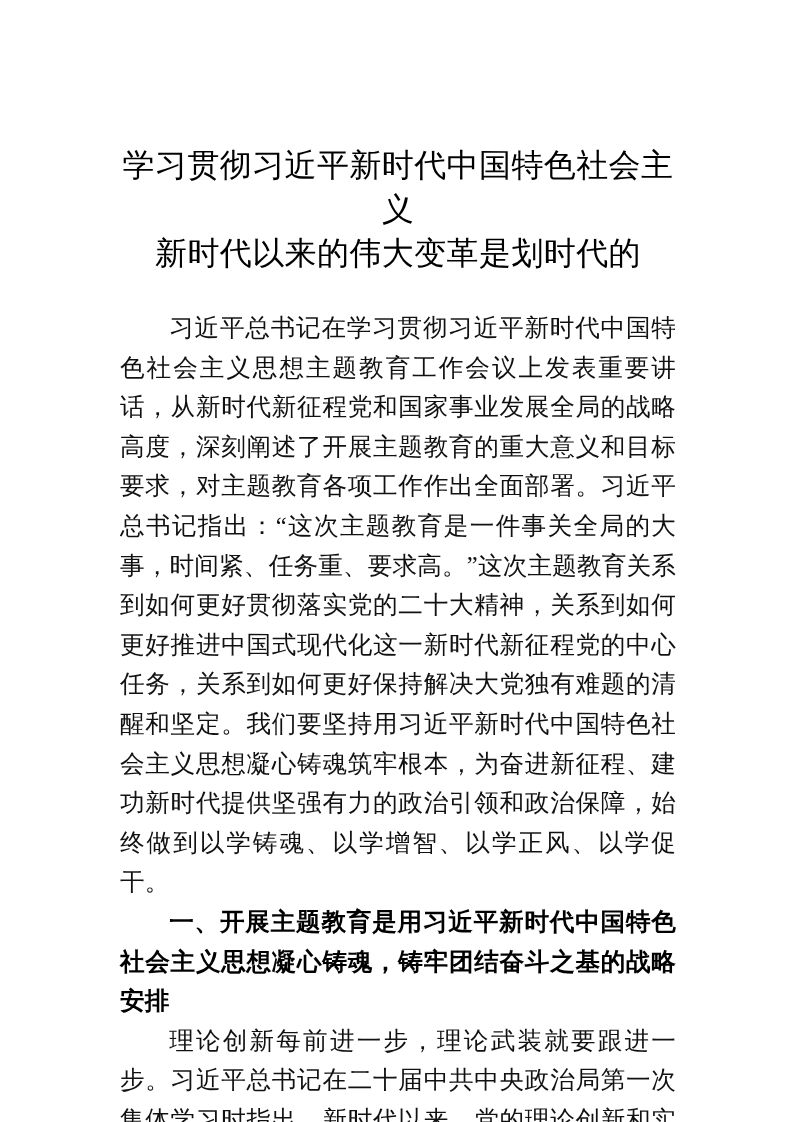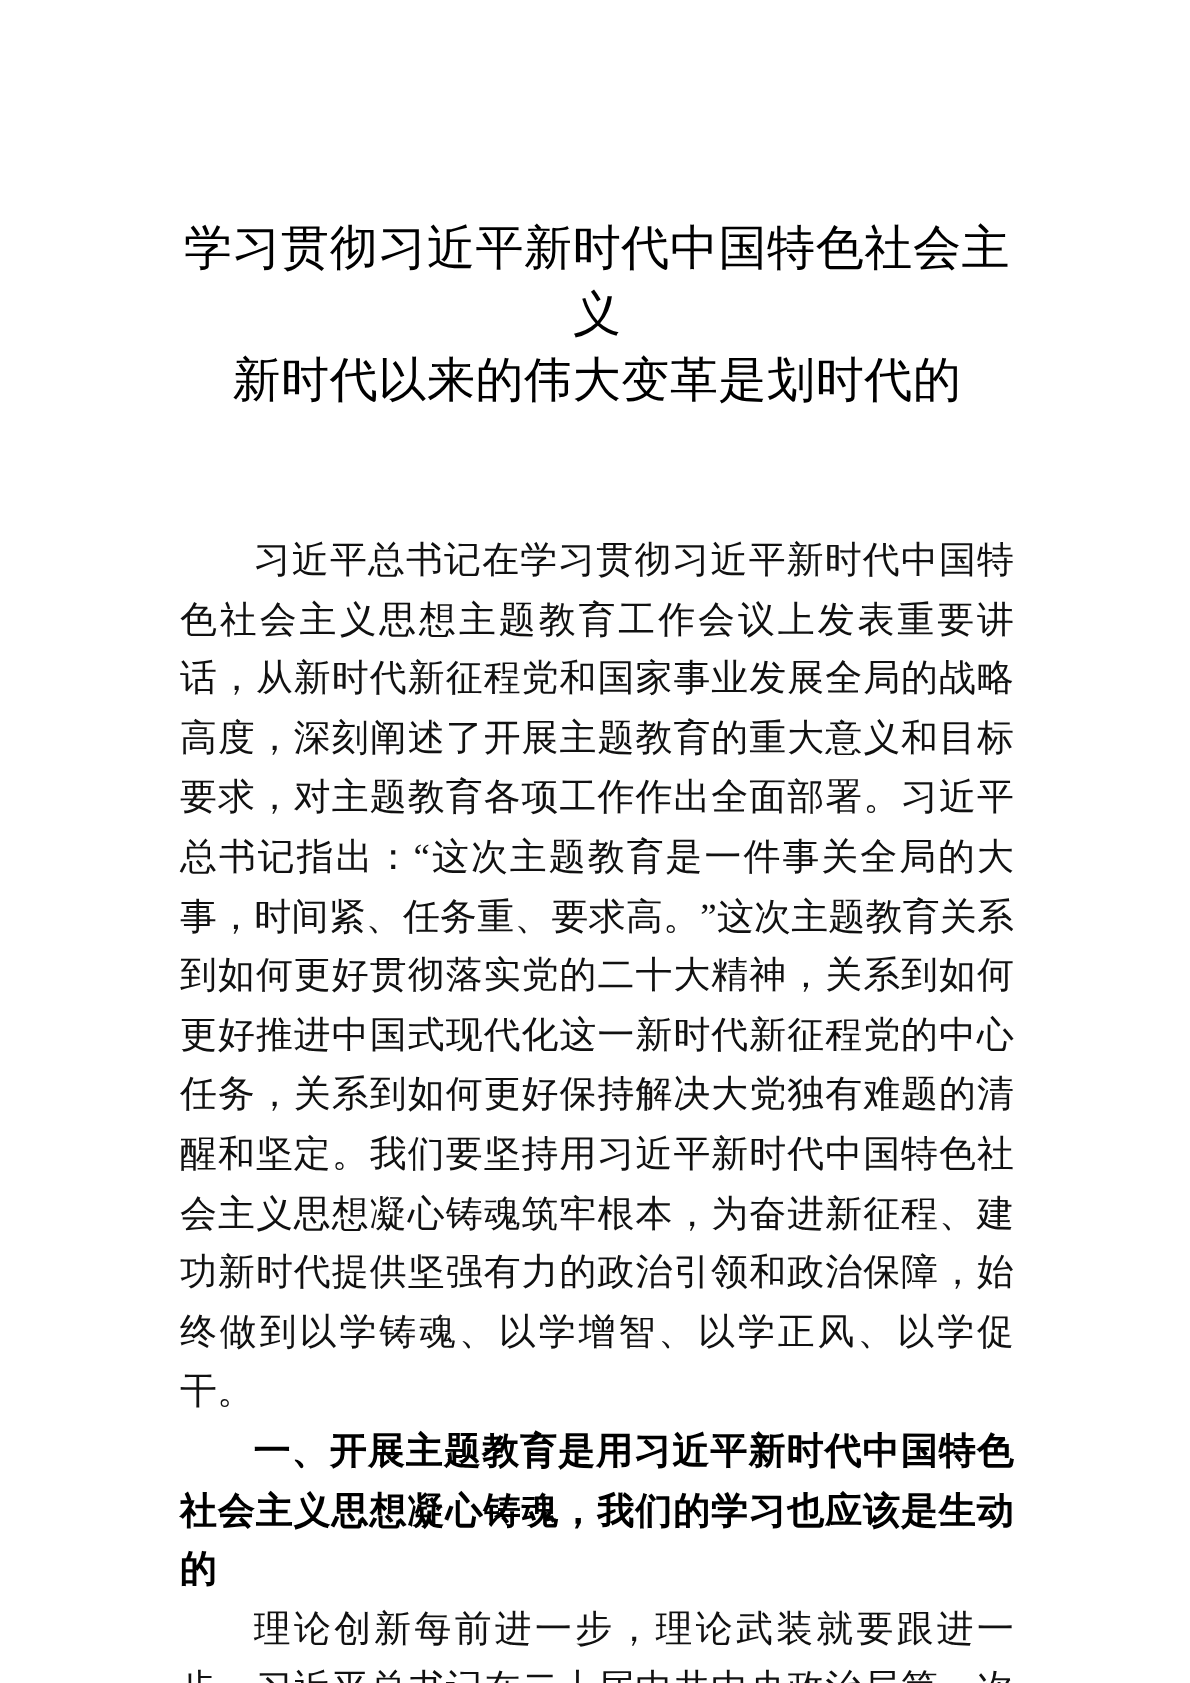--- a/index.html
+++ b/index.html
@@ -49,21 +49,21 @@
     font-family: "Liberation Serif", "DejaVu Serif", serif;
     font-size: 24.6px;
     line-height: 39.6px;
     text-align: justify;
     text-justify: inter-ideograph;
     text-indent: 49.2px;
     letter-spacing: 0.05px;
     color: #111;
   }
   .body-para.first {
-    margin-top: 79px;
+    margin-top: 33px;
   }
 
   
   .section-heading {
     margin: 0;
     font-family: "Liberation Sans", "DejaVu Sans", sans-serif;
     font-size: 24.6px;
     line-height: 39.6px;
     font-weight: bold;
     text-align: justify;
@@ -77,18 +77,18 @@
 <body>
 
 <div class="page">
   <div class="content">
 
     <h1 class="doc-title">学习贯彻习近平新时代中国特色社会主义</h1>
     <h1 class="doc-title" style="padding-top:0">新时代以来的伟大变革是划时代的</h1>
 
     <p class="body-para first">习近平总书记在学习贯彻习近平新时代中国特色社会主义思想主题教育工作会议上发表重要讲话，从新时代新征程党和国家事业发展全局的战略高度，深刻阐述了开展主题教育的重大意义和目标要求，对主题教育各项工作作出全面部署。习近平总书记指出：“这次主题教育是一件事关全局的大事，时间紧、任务重、要求高。”这次主题教育关系到如何更好贯彻落实党的二十大精神，关系到如何更好推进中国式现代化这一新时代新征程党的中心任务，关系到如何更好保持解决大党独有难题的清醒和坚定。我们要坚持用习近平新时代中国特色社会主义思想凝心铸魂筑牢根本，为奋进新征程、建功新时代提供坚强有力的政治引领和政治保障，始终做到以学铸魂、以学增智、以学正风、以学促干。</p>
 
-    <p class="section-heading">一、开展主题教育是用习近平新时代中国特色社会主义思想凝心铸魂，我们的学习也应该是生动的</p>
+    <p class="section-heading">一、开展主题教育是用习近平新时代中国特色社会主义思想凝心铸魂，铸牢团结奋斗之基的战略安排</p>
 
     <p class="body-para">理论创新每前进一步，理论武装就要跟进一步。习近平总书记在二十届中共中央政治局第一次集体学习时指出，新时代以来，党的理论创新和实践创新是十分生动的，我们的学习也应该是生动的。新时代以来的伟大变革是划时代的，是我们进入实现中华民族伟大复兴不可逆转进程的前提和条件，在党史、新中国史、改革开放史、社会主义发展史、</p>
 
   </div>
 </div>
 
 </body></html>

